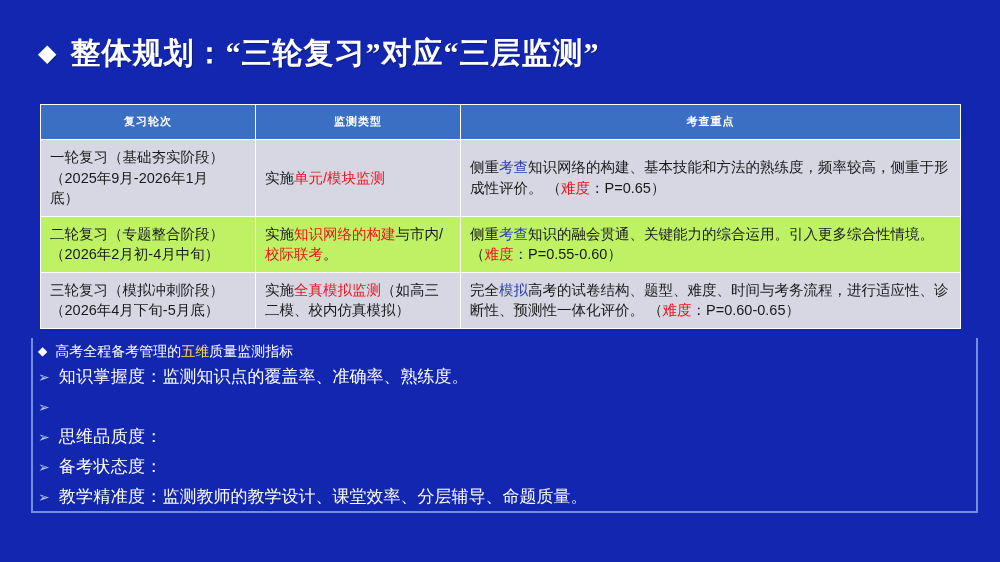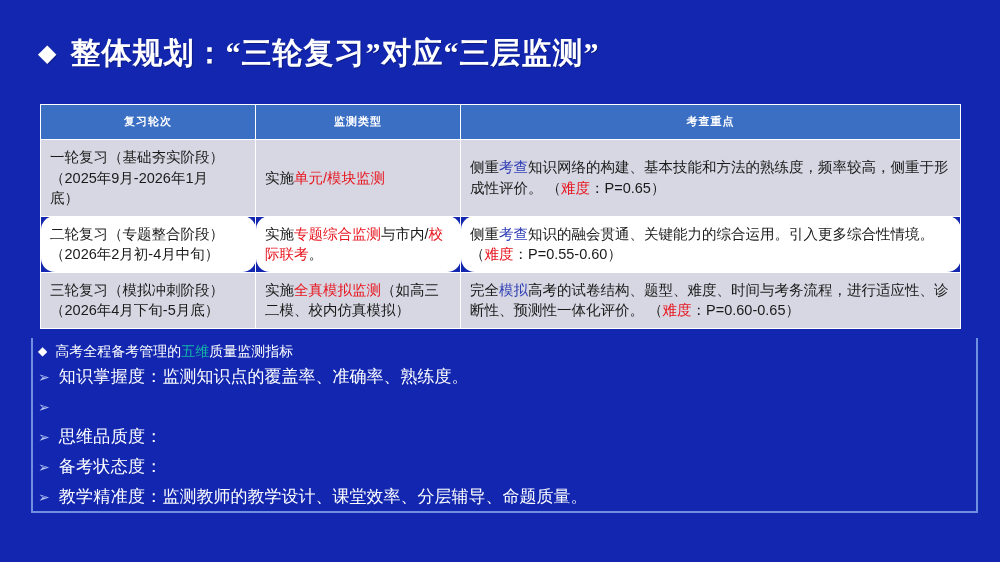--- a/index.html
+++ b/index.html
@@ -66,21 +66,21 @@
   }
   table.plan-table td {
     border: 1px solid #ffffff;
     color: #1a1a1a;
     font-size: 14.5px;
     line-height: 1.42;
     padding: 7px 8px 7px 9px;
     vertical-align: middle;
   }
   tr.row-a td { background: #d7d7e3; }
-  tr.row-b td { background: #ffffff; border-radius: 14px; }
+  tr.row-b td { background: #bef264; }
 
   td.cell-period { text-align: left; }
   td.cell-type   { text-align: left; }
   td.cell-focus  { text-align: left; }
 
   .ind { display: inline-block; }
 
   .hl-red  { color: #e8161f; }
   .hl-blue { color: #2f3fb5; }
   .hl-diff { color: #e8161f; }
@@ -125,21 +125,21 @@
     line-height: 21px;
   }
   .b-marker-arrow {
     color: #b9c9f4;
     font-size: 14px;
     margin-right: 9px;
     line-height: 28px;
     font-family: "DejaVu Sans", sans-serif;
   }
   .b-label { letter-spacing: 0.3px; }
-  .hl-gold { color: #14b8a6; }
+  .hl-gold { color: #fde047; }
 </style>
 </head>
 <body>
 
 <div class="slide-title">
   <span class="title-diamond">◆</span>
   <span>整体规划：“三轮复习”对应“三层监测”</span>
 </div>
 
 <div class="table-wrap">
@@ -171,21 +171,21 @@
           <span>侧重</span><span class="hl-blue">考查</span><span>知识网络的构建、基本技能和方法的熟练度，频率较高，侧重于形成性评价。 （</span><span class="hl-diff">难度</span><span>：P=0.65）</span>
         </td>
       </tr>
 
       <tr class="row-b">
         <td class="cell-period">
           <span>二轮复习（专题整合阶段）</span><br>
           <span class="ind">（2026年2月初-4月中旬）</span>
         </td>
         <td class="cell-type">
-          <span>实施</span><span class="hl-red">专题综合监测</span><span>与市内/</span><span class="hl-red">校际联考</span><span>。</span>
+          <span>实施</span><span class="hl-red">知识网络的构建</span><span>与市内/</span><span class="hl-red">校际联考</span><span>。</span>
         </td>
         <td class="cell-focus">
           <span>侧重</span><span class="hl-blue">考查</span><span>知识的融会贯通、关键能力的综合运用。引入更多综合性情境。 （</span><span class="hl-diff">难度</span><span>：P=0.55-0.60）</span>
         </td>
       </tr>
 
       <tr class="row-a">
         <td class="cell-period">
           <span>三轮复习（模拟冲刺阶段）</span><br>
           <span class="ind">（2026年4月下旬-5月底）</span>

